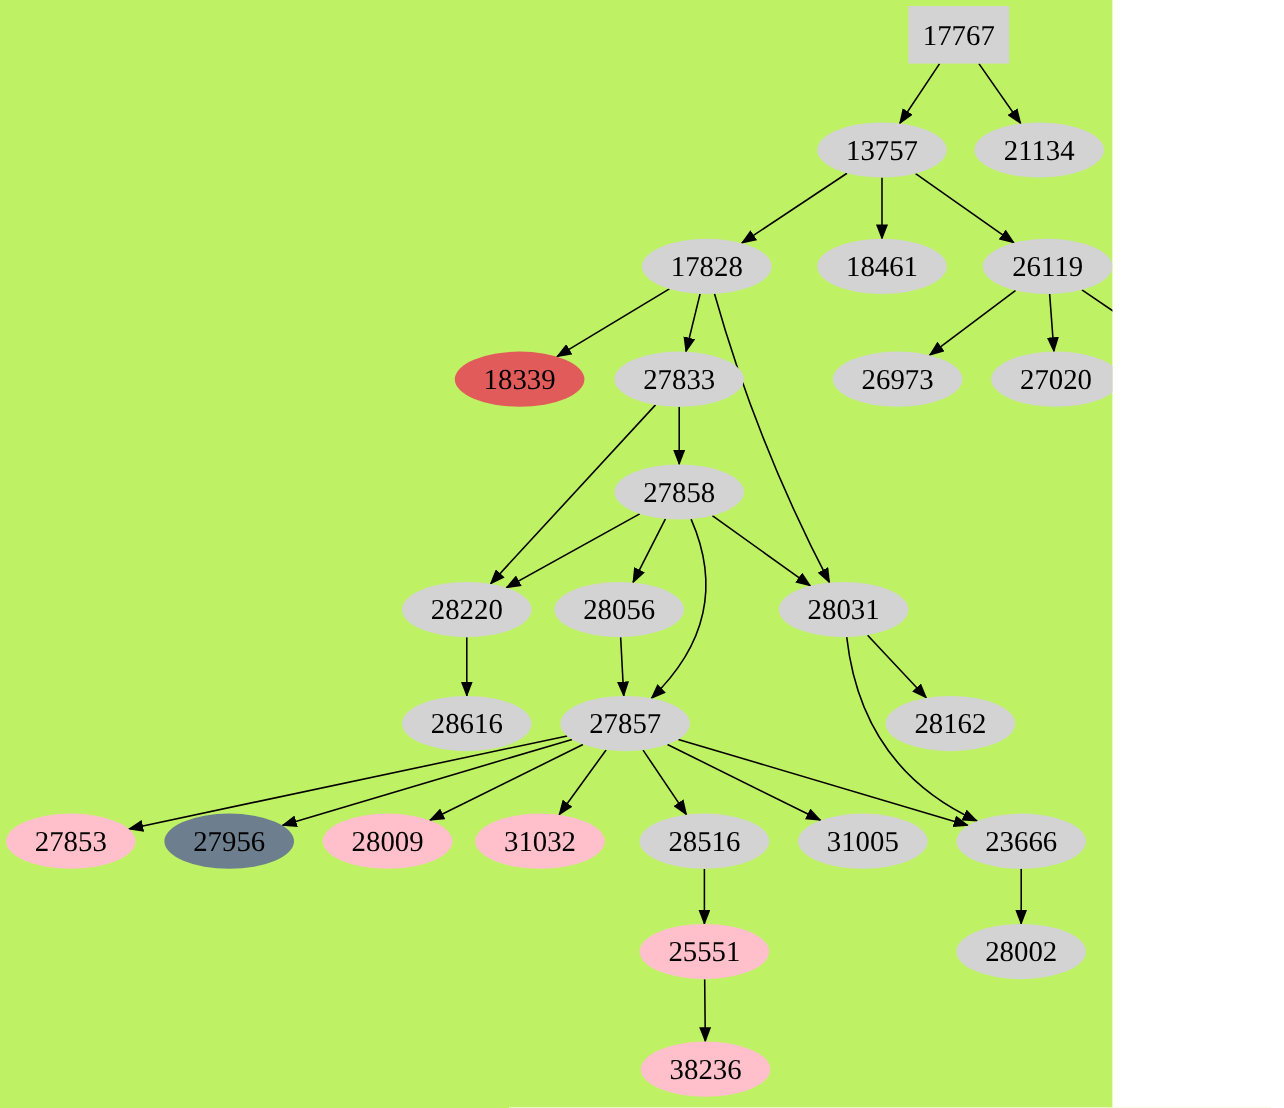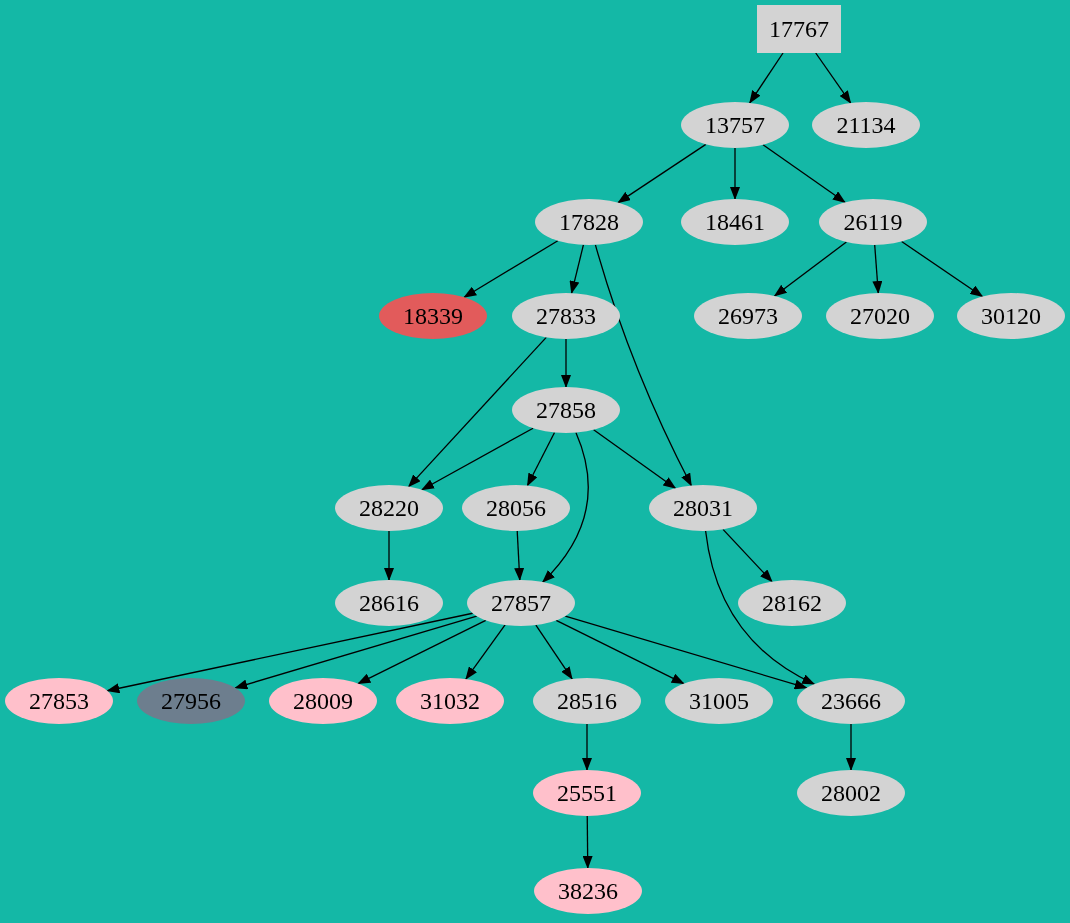--- a/index.html
+++ b/index.html
@@ -1,24 +1,24 @@
 <!DOCTYPE html>
 <html><head>
 <meta charset="utf-8">
 <style>
   html, body {
     margin: 0;
     padding: 0;
     background: #ffffff;
   }
   .canvas-wrap {
-    width: 1070px;
+    width: 927px;
     height: 923px;
     position: relative;
-    background: #14b8a6;
+    background: #bef264;
     overflow: hidden;
   }
   svg {
     display: block;
   }
   .node-label {
     font-family: "Liberation Serif", "DejaVu Serif", serif;
     font-size: 24px;
     fill: #000000;
     text-anchor: middle;

